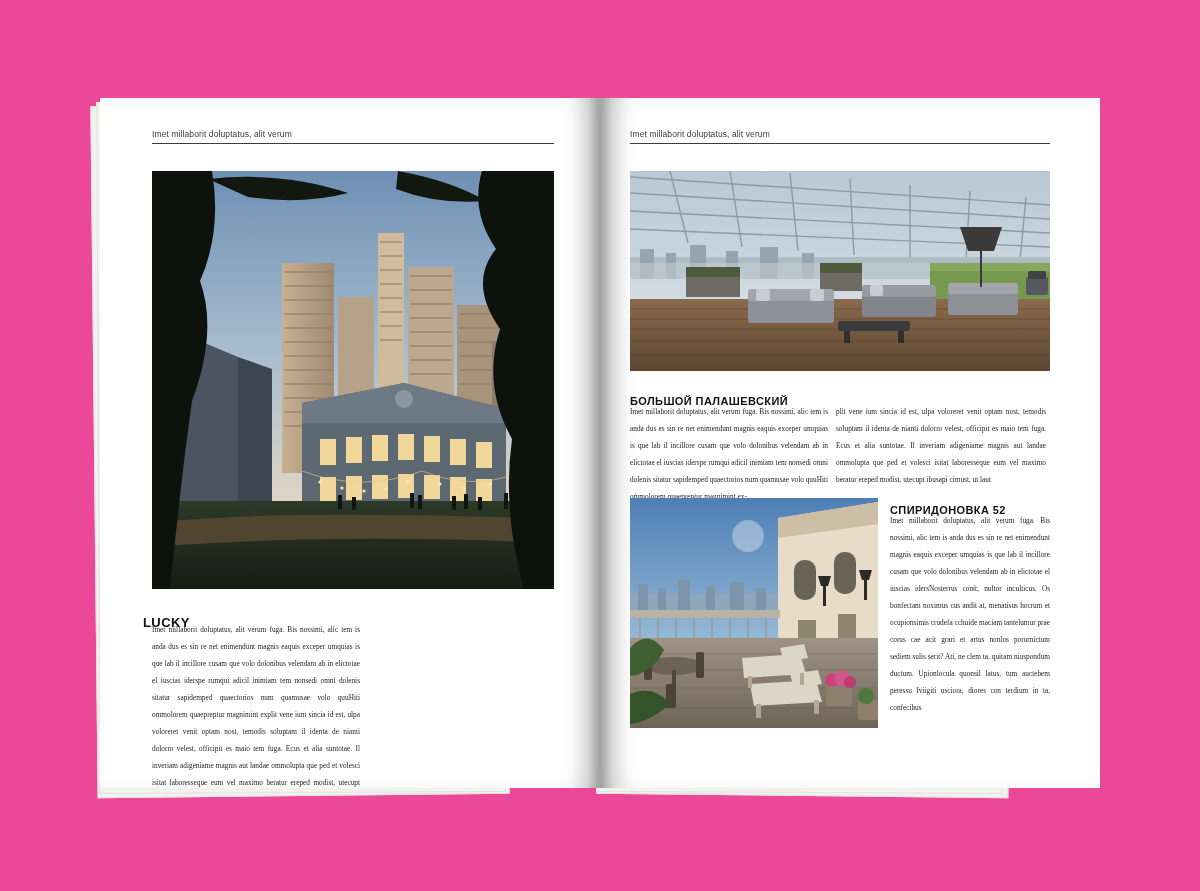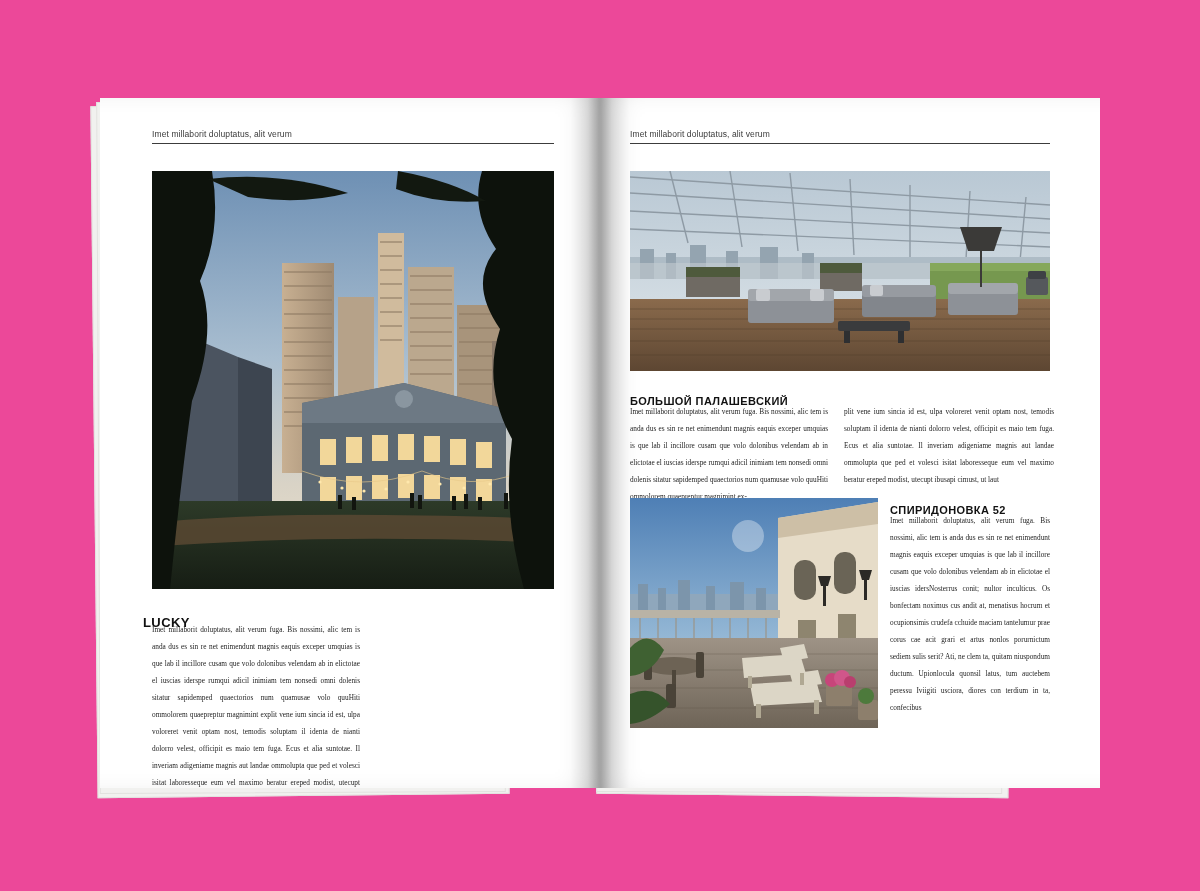--- a/index.html
+++ b/index.html
@@ -105,21 +105,21 @@
 
   
   #photo-city { left: 52px; top: 73px; width: 402px; height: 418px; }
   #heading-lucky { left: 43px; top: 505px; font-size: 13px; }
   #body-lucky-col { left: 52px; top: 523px; width: 208px; }
 
   
   #photo-terrace { left: 30px; top: 73px; width: 420px; height: 200px; }
   #heading-bolshoy { left: 30px; top: 285px; font-size: 11px; }
   #body-bolshoy-1 { left: 30px; top: 305px; width: 198px; }
-  #body-bolshoy-2 { left: 244px; top: 305px; width: 210px; }
+  #body-bolshoy-2 { left: 236px; top: 305px; width: 210px; }
 
   #photo-terrace2 { left: 30px; top: 400px; width: 248px; height: 230px; }
   #heading-spiridonovka { left: 290px; top: 394px; font-size: 11px; }
   #body-spiridonovka { left: 290px; top: 414px; width: 160px; }
 
   
   .gutter {
     position: absolute;
     left: 470px;
     top: 0;

